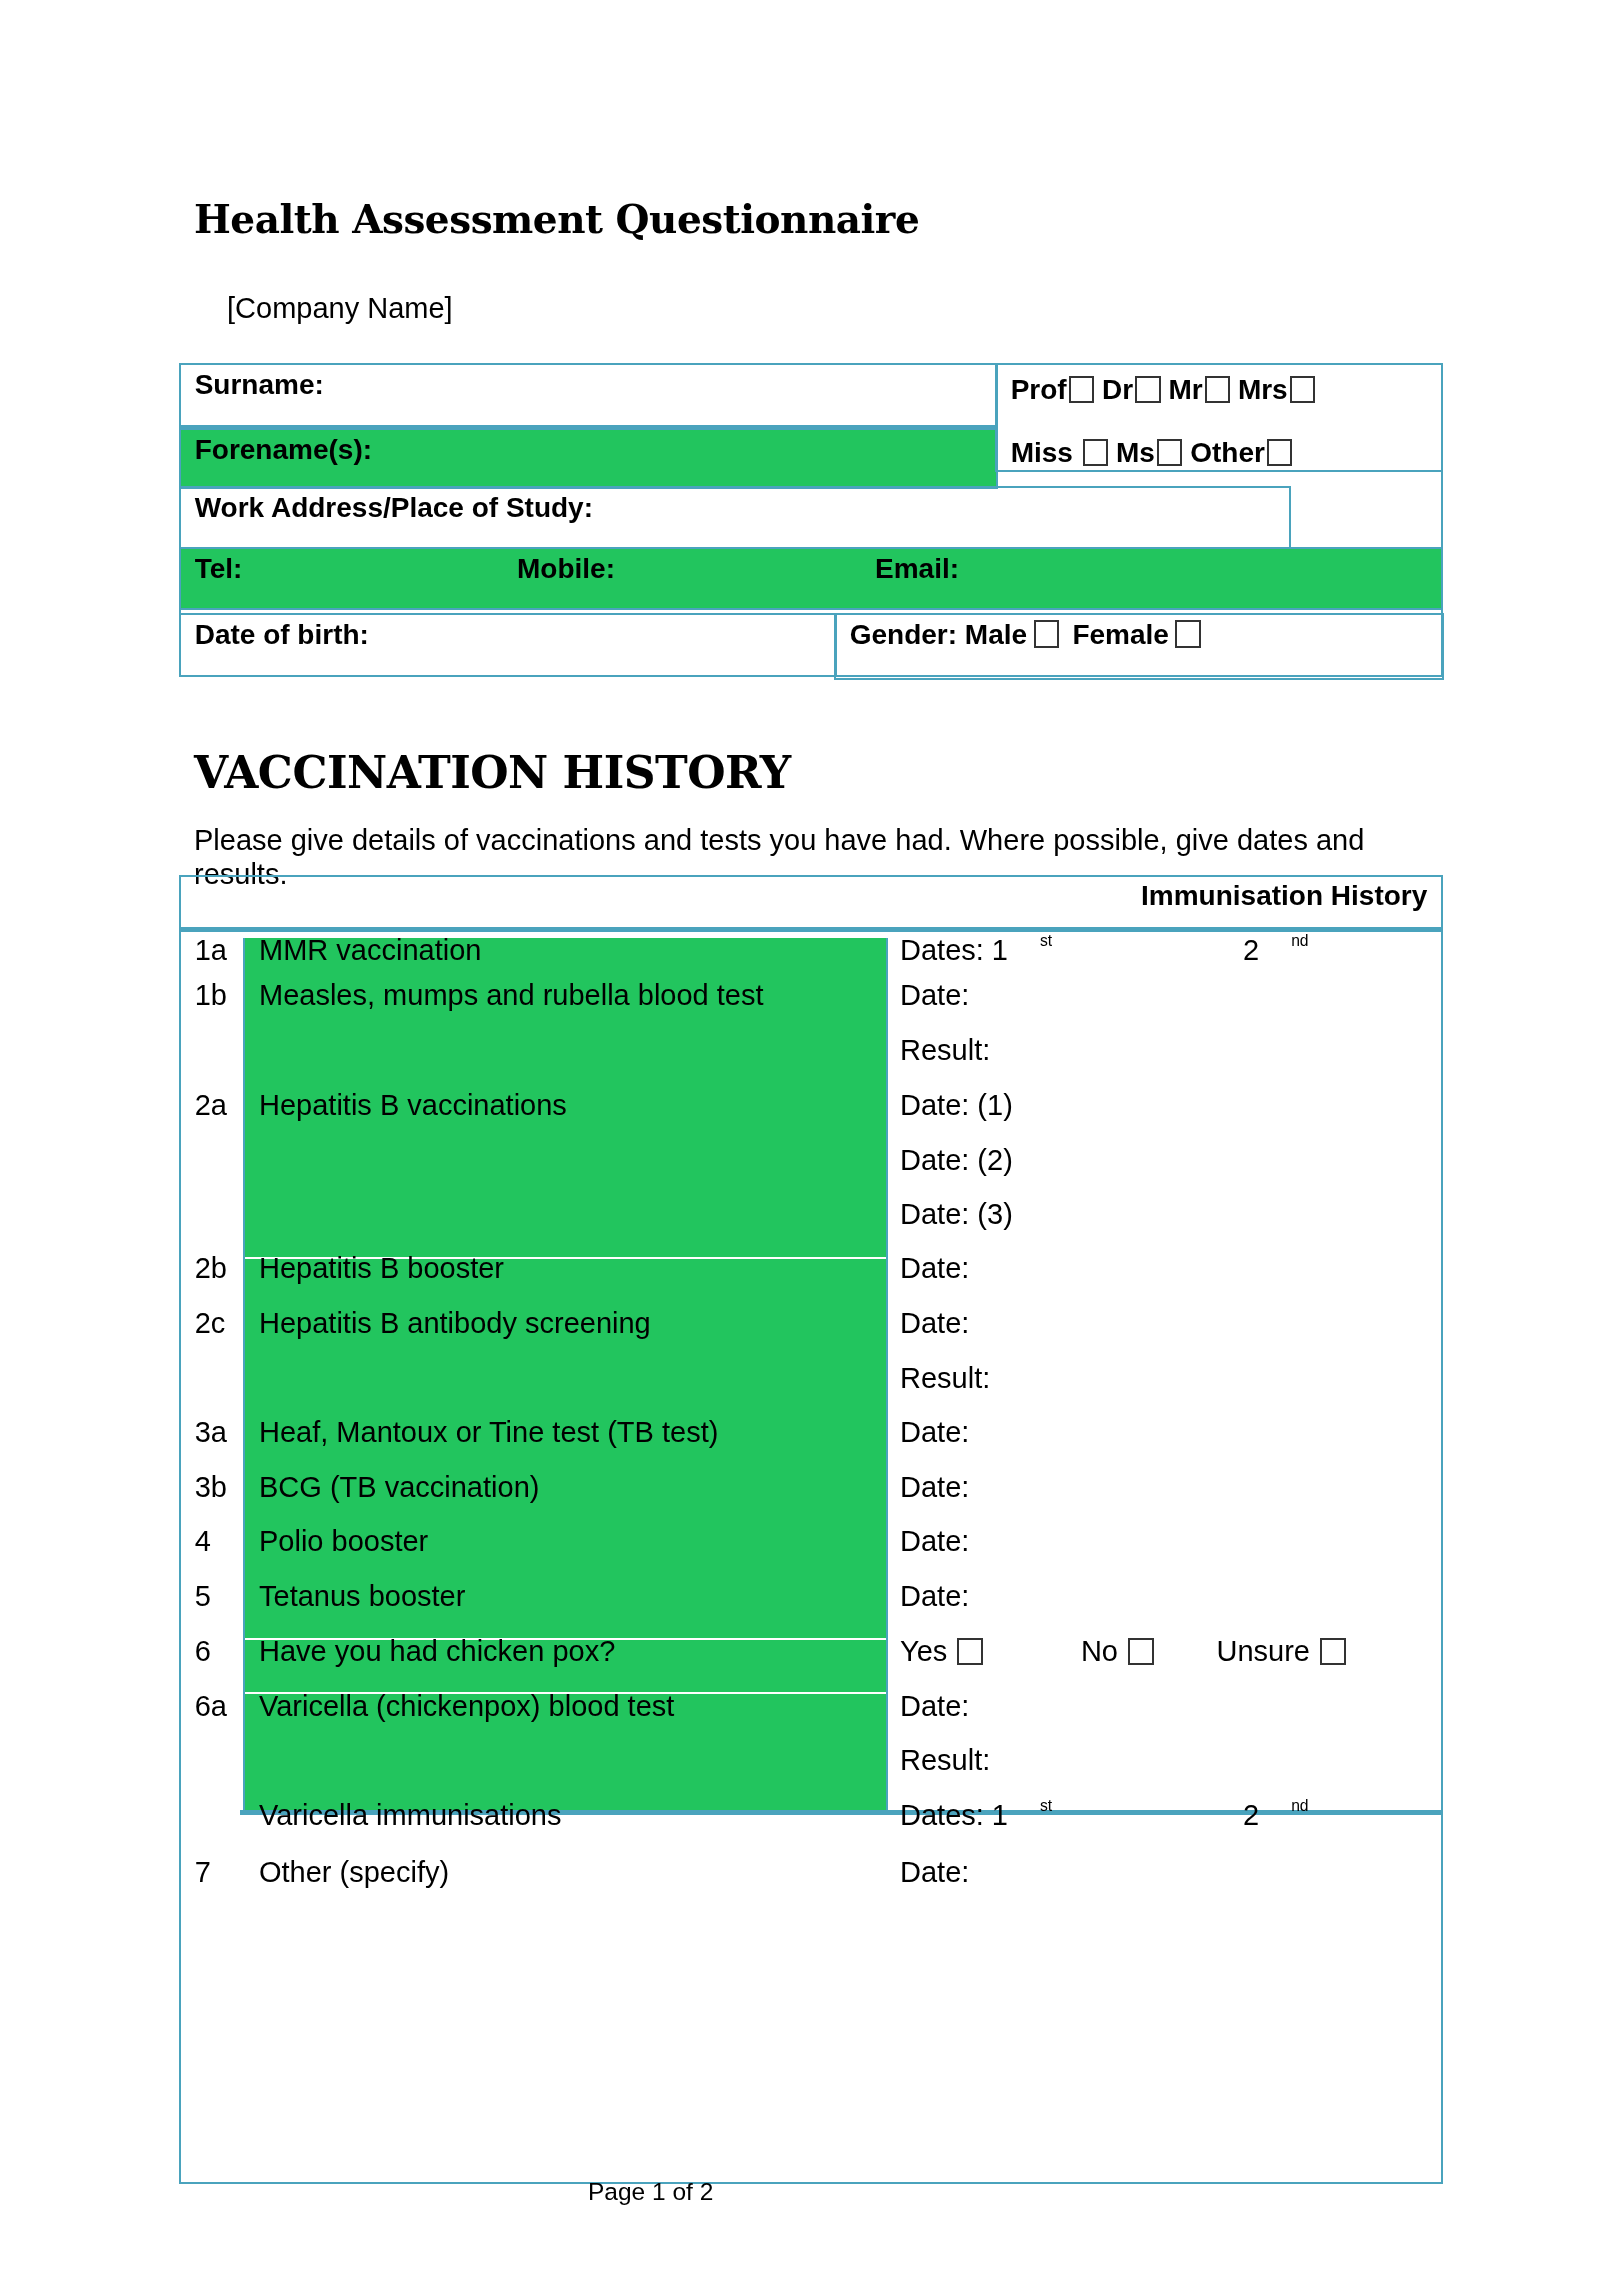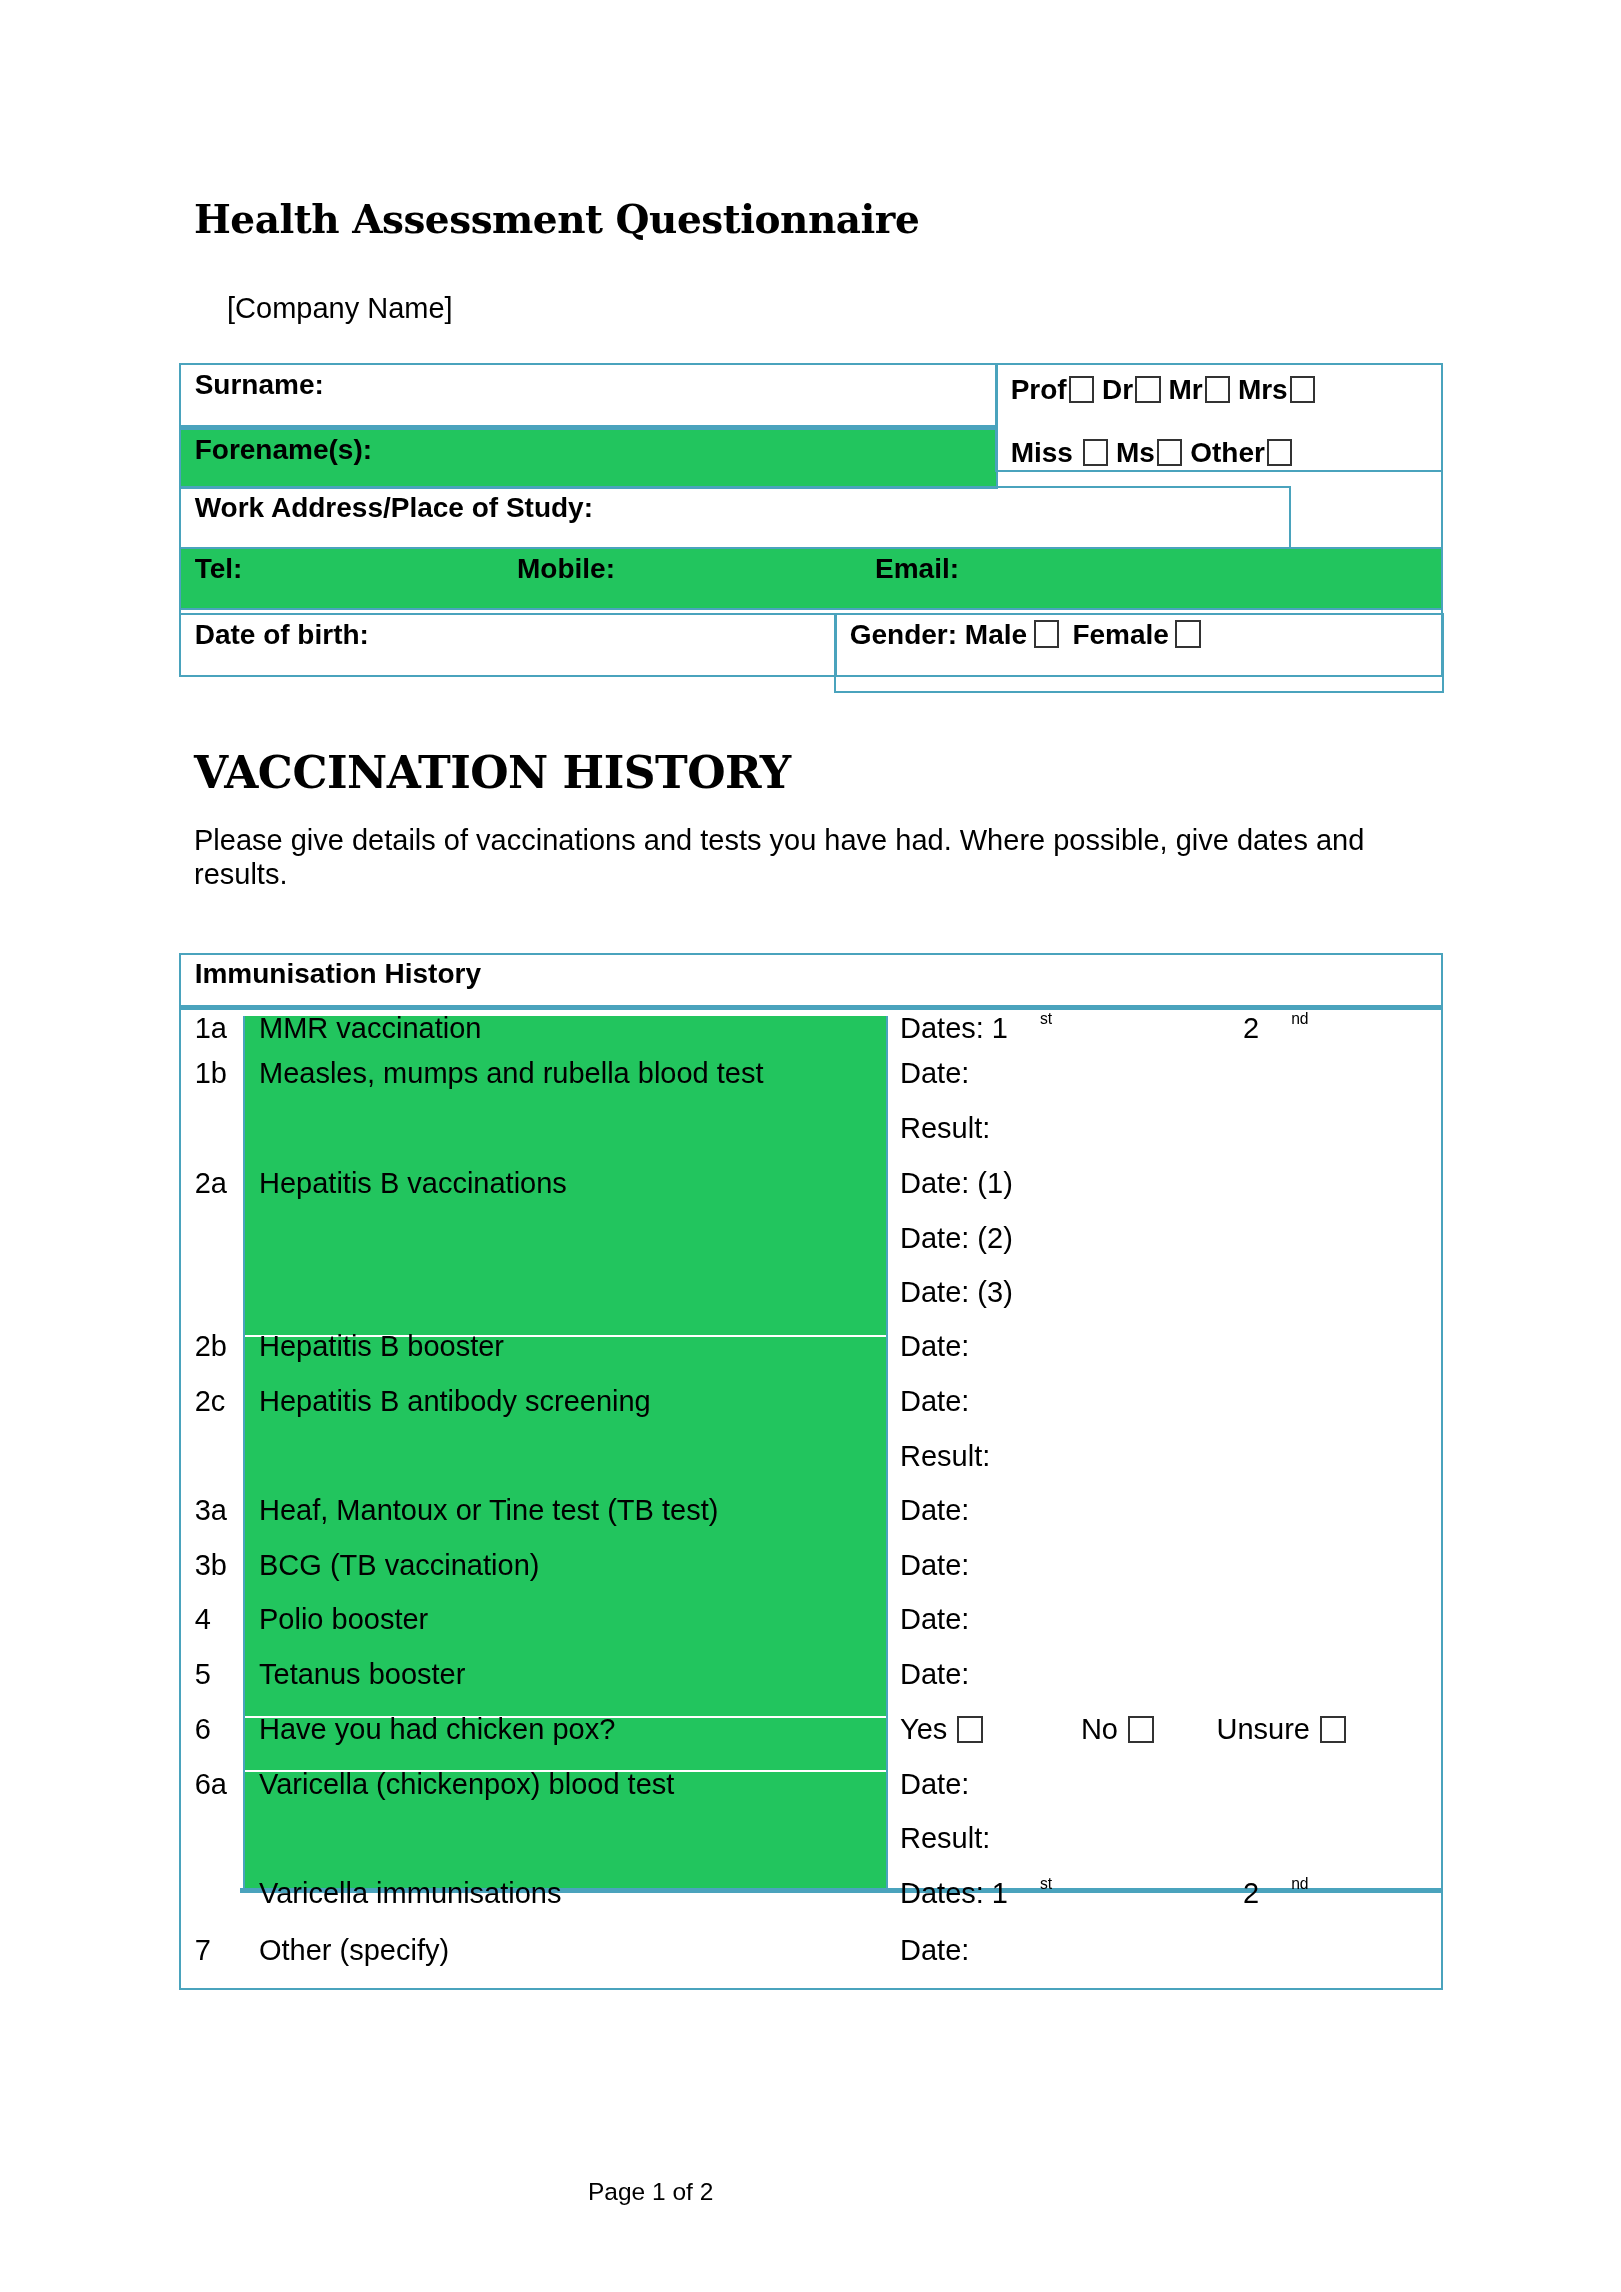--- a/index.html
+++ b/index.html
@@ -12,21 +12,21 @@
   .cb { display: inline-block; width: 25.5px; height: 27.4px; border: 2px solid #333; box-sizing: border-box; background: #fff; vertical-align: -3.9px; margin-left: 2px; }
 
   
   .ptable { position: absolute; left: 179px; top: 363px; width: 1264px; height: 314px; }
   .ptable .cell { position: absolute; box-sizing: border-box; padding: 3.9px 13.7px; }
   .fill { background: #22c55e; }
 
   .section-h { position: absolute; left: 194px; top: 747px; font-family: "DejaVu Serif", serif; font-weight: bold; font-size: 44px; letter-spacing: -0.5px; }
   .intro { position: absolute; left: 194px; top: 823px; width: 1235px; font-size: 29px; line-height: 34px; }
 
-  .itable { position: absolute; left: 179px; top: 953px; width: 1264px; height: 1037px; }
+  .itable { position: absolute; left: 179px; top: 875px; width: 1264px; height: 1309px; text-align: right; }
   .ihead { position: absolute; left: 0; top: 0; right: 0; height: 55px; border-bottom: 5.9px solid #4aa3bd; padding: 2.9px 13.7px; box-sizing: border-box; }
   .irow { position: absolute; left: 0; right: 0; }
   .num { position: absolute; left: 13.7px; font-size: 29px; }
   .item { position: absolute; left: 78px; font-size: 29px; }
   .right { position: absolute; left: 719px; font-size: 29px; }
   sup { font-size: 15.7px; vertical-align: 13.7px; line-height: 0; margin-left: 32px; }
   .footer { position: absolute; left: 588px; top: 2178px; font-size: 24.5px; }
 </style>
 </head>
 <body>
@@ -66,21 +66,21 @@
 
     <div class="cell fill" style="left:0;top:184px;width:1264px;height:63px;border:2.9px solid #4aa3bd;">
       <span class="lbl" style="position:absolute;left:13.7px;top:3.9px;">Tel:</span>
       <span class="lbl" style="position:absolute;left:336px;top:3.9px;">Mobile:</span>
       <span class="lbl" style="position:absolute;left:694px;top:3.9px;">Email:</span>
     </div>
 
     <div class="cell" style="left:0;top:250px;width:658px;height:64px;border:2.9px solid #4aa3bd;">
       <span class="lbl">Date of birth:</span>
     </div>
-    <div class="cell" style="left:655px;top:250px;width:610px;height:80px;border:2.9px solid #4aa3bd;">
+    <div class="cell" style="left:655px;top:250px;width:610px;height:67px;border:2.9px solid #4aa3bd;">
       <span class="lbl">Gender: Male</span>
       <span class="cb"></span>
       &nbsp;
       <span class="lbl">Female</span>
       <span class="cb"></span>
     </div>
   </div>
 
   <div class="section-h">VACCINATION HISTORY</div>
   <div class="intro">Please give details of vaccinations and tests you have had. Where possible, give dates and results.</div>

